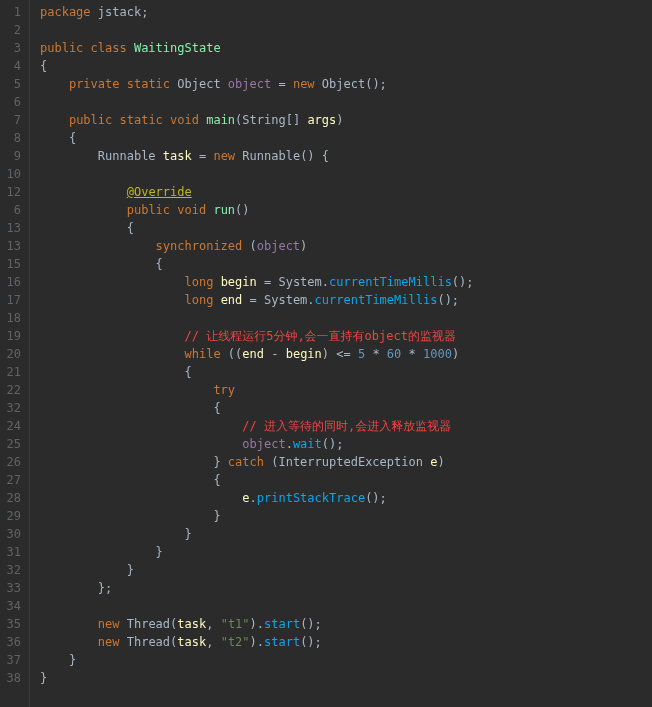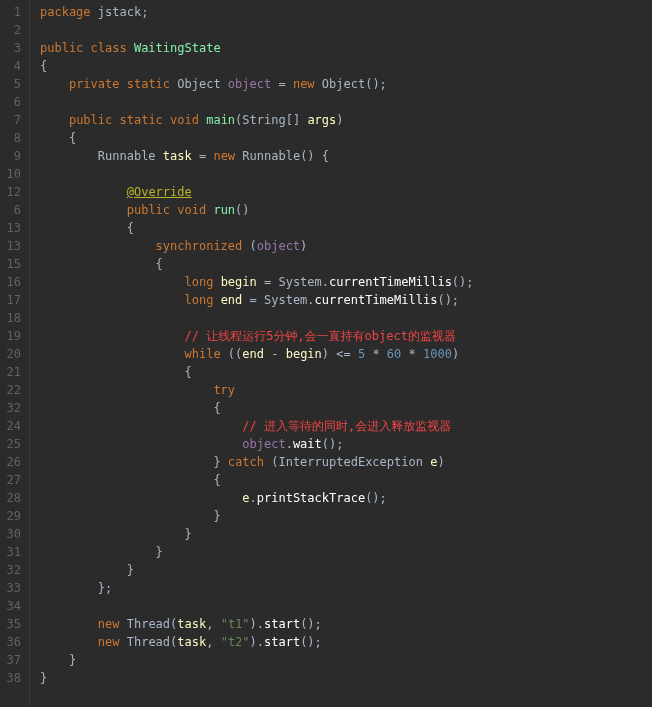--- a/index.html
+++ b/index.html
@@ -26,21 +26,21 @@
   .gutter div { height: 18px; }
   .code {
     padding: 3px 0 3px 10px;
     white-space: pre;
     flex: 1;
   }
   .code .line { height: 18px; }
   .kw { color: #cc7832; }       
   .type { color: #a9b7c6; }     
   .cls { color: #86efac; }      
-  .mth { color: #ffffff; }      
+  .mth { color: #0ea5e9; }      
   .str { color: #6a8759; }      
   .num { color: #6897bb; }      
   .cmt { color: #ef4444; }      
   .ann { color: #bbb529; text-decoration: underline; }      
   .op { color: #a9b7c6; }
   .var { color: #fef9c3; }
   .field { color: #9876aa; }
 </style>
 </head>
 <body>

